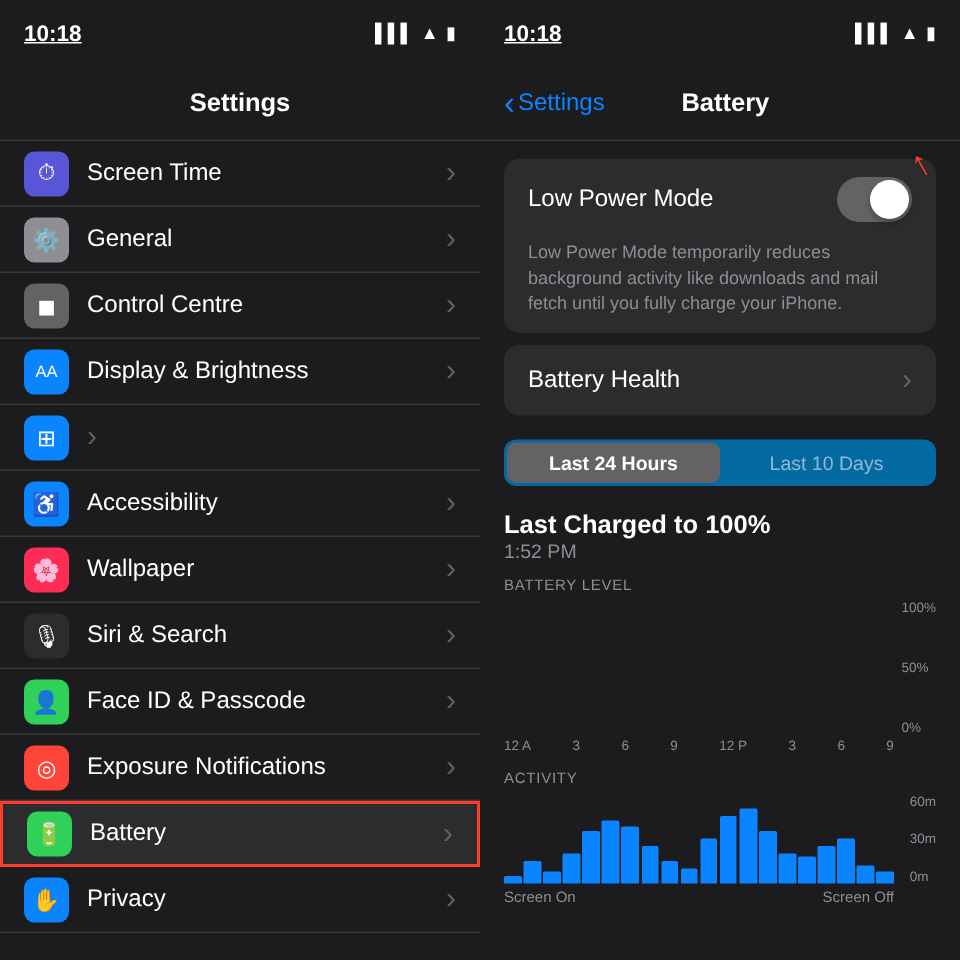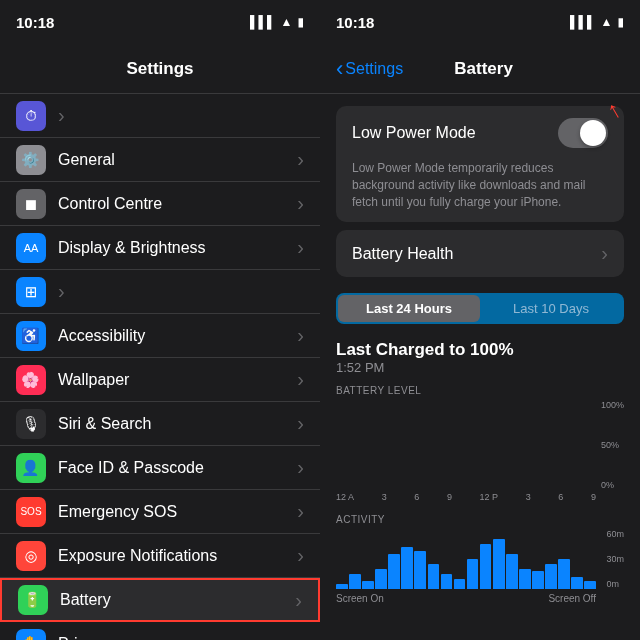--- a/index.html
+++ b/index.html
@@ -28,20 +28,21 @@
       align-items: center;
       justify-content: space-between;
       padding: 0 16px;
       flex-shrink: 0;
     }
 
     .status-time {
       font-size: 15px;
       font-weight: 600;
       color: #fff;
+      text-decoration: underline;
     }
 
     .status-icons {
       display: flex;
       align-items: center;
       gap: 5px;
     }
 
     .status-icon {
       color: #fff;
@@ -392,20 +393,21 @@
     </div>
   </div>
 
   <div class="settings-header">
     <span class="settings-title">Settings</span>
   </div>
 
   <div class="settings-list" id="settings-list">
   <div class="settings-item">
     <div class="settings-item-icon" style="background:#5856d6;font-size:15px;color:#fff;">⏱</div>
+    <span class="settings-item-label">Screen Time</span>
     <span class="chevron-right"></span>
   </div>
       <div class="settings-item">
     <div class="settings-item-icon" style="background:#8e8e93;font-size:15px;color:#fff;">⚙️</div>
     <span class="settings-item-label">General</span>
     <span class="chevron-right"></span>
   </div>
       <div class="settings-item">
     <div class="settings-item-icon" style="background:#636366;font-size:15px;color:#fff;">◼</div>
     <span class="settings-item-label">Control Centre</span>
@@ -431,25 +433,20 @@
     <span class="chevron-right"></span>
   </div>
       <div class="settings-item">
     <div class="settings-item-icon" style="background:#2c2c2e;font-size:15px;color:#fff;">🎙</div>
     <span class="settings-item-label">Siri &amp; Search</span>
     <span class="chevron-right"></span>
   </div>
       <div class="settings-item">
     <div class="settings-item-icon" style="background:#30d158;font-size:15px;color:#fff;">👤</div>
     <span class="settings-item-label">Face ID &amp; Passcode</span>
-    <span class="chevron-right"></span>
-  </div>
-      <div class="settings-item">
-    <div class="settings-item-icon" style="background:#ff3b30;font-size:10px;color:#fff;">SOS</div>
-    <span class="settings-item-label">Emergency SOS</span>
     <span class="chevron-right"></span>
   </div>
       <div class="settings-item">
     <div class="settings-item-icon" style="background:#ff453a;font-size:15px;color:#fff;">◎</div>
     <span class="settings-item-label">Exposure Notifications</span>
     <span class="chevron-right"></span>
   </div>
       <div class="settings-item highlighted">
     <div class="settings-item-icon" style="background:#30d158;font-size:15px;color:#fff;">🔋</div>
     <span class="settings-item-label">Battery</span>

